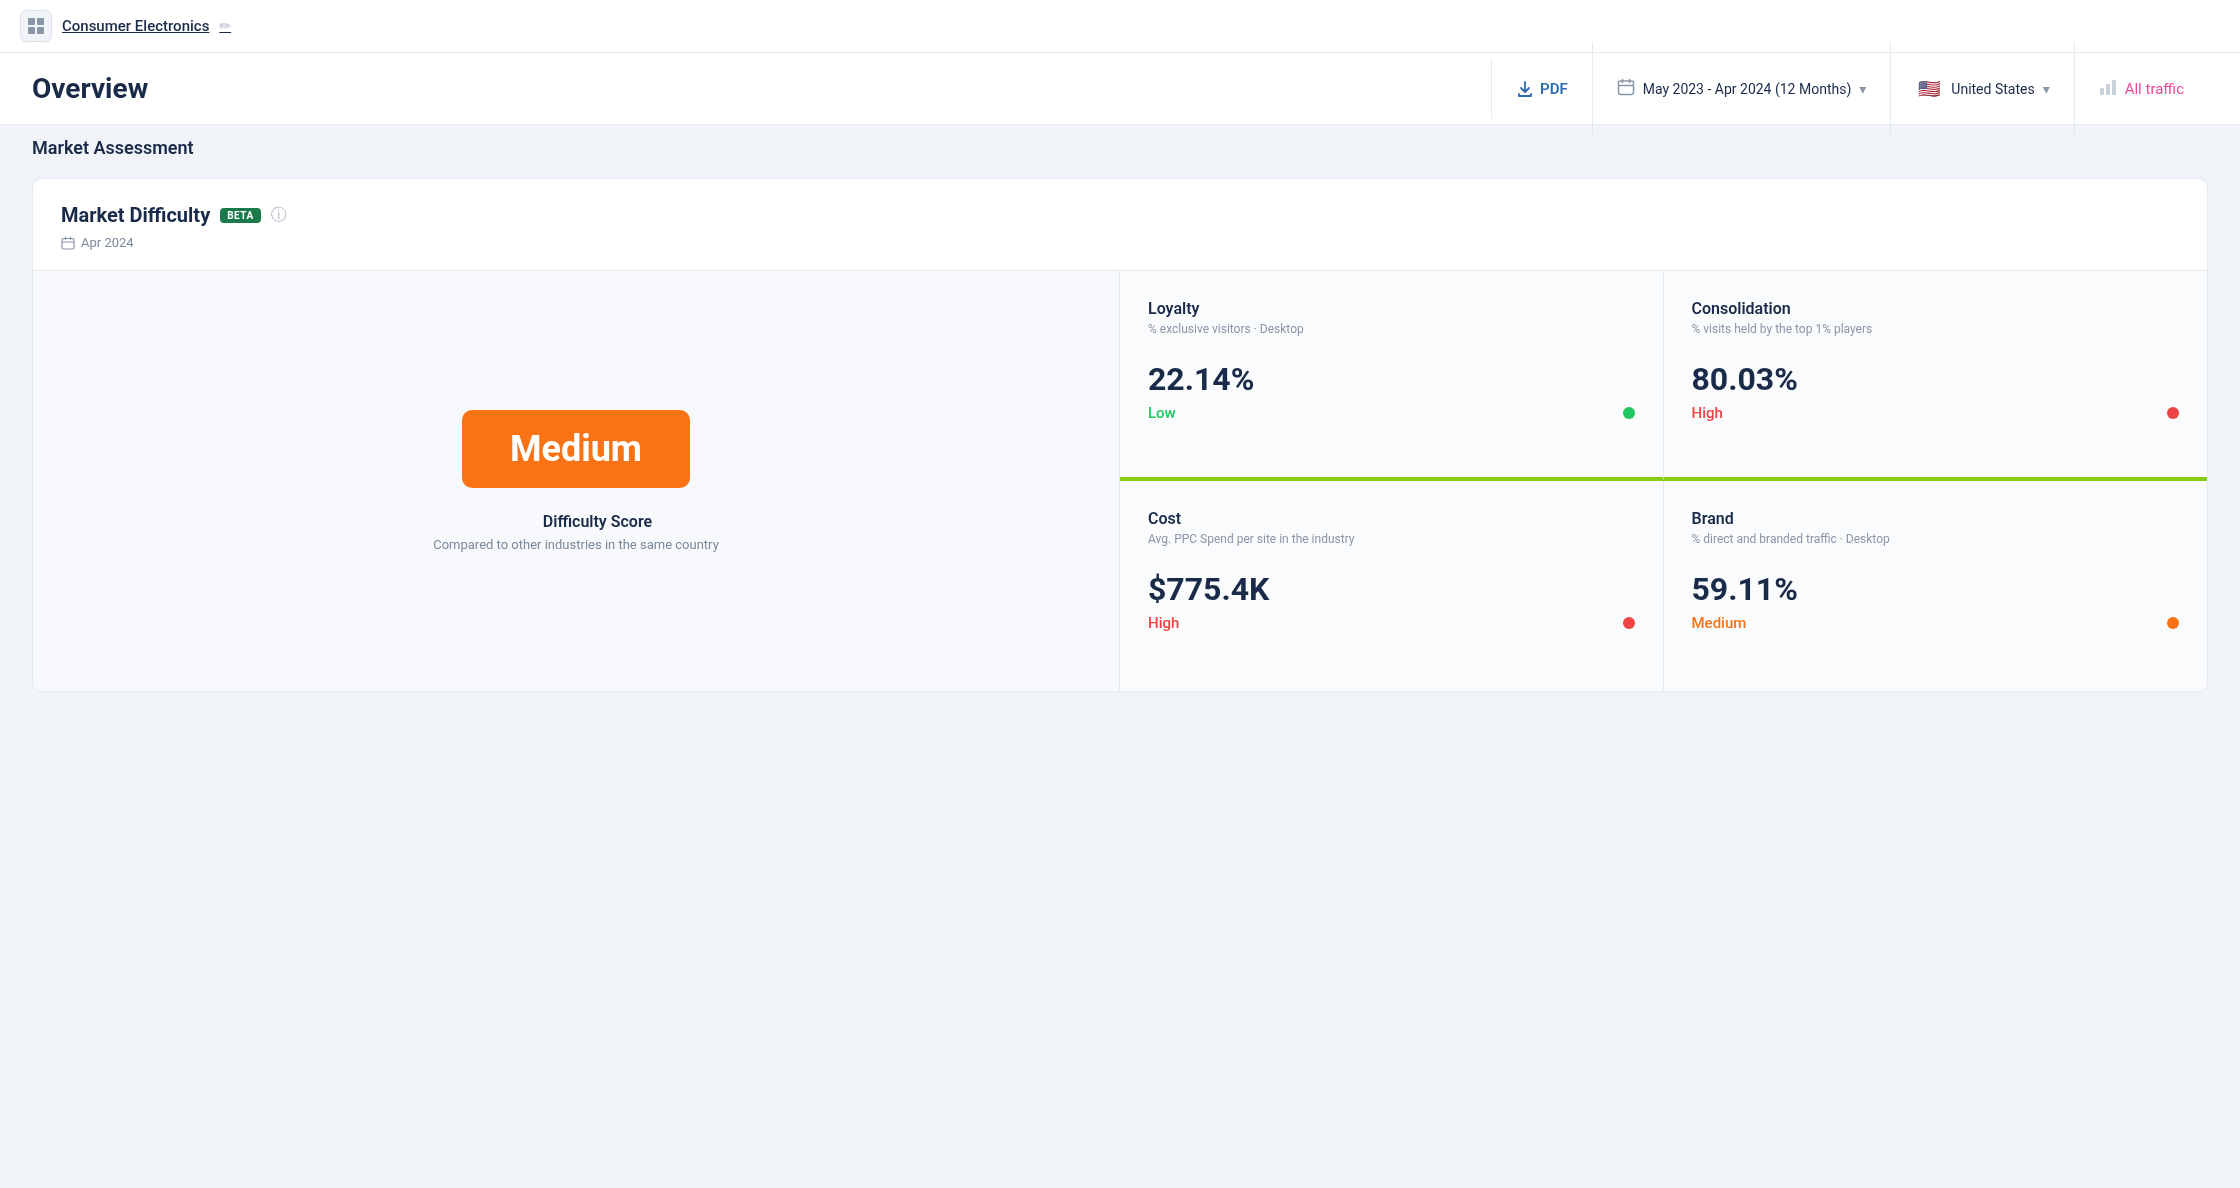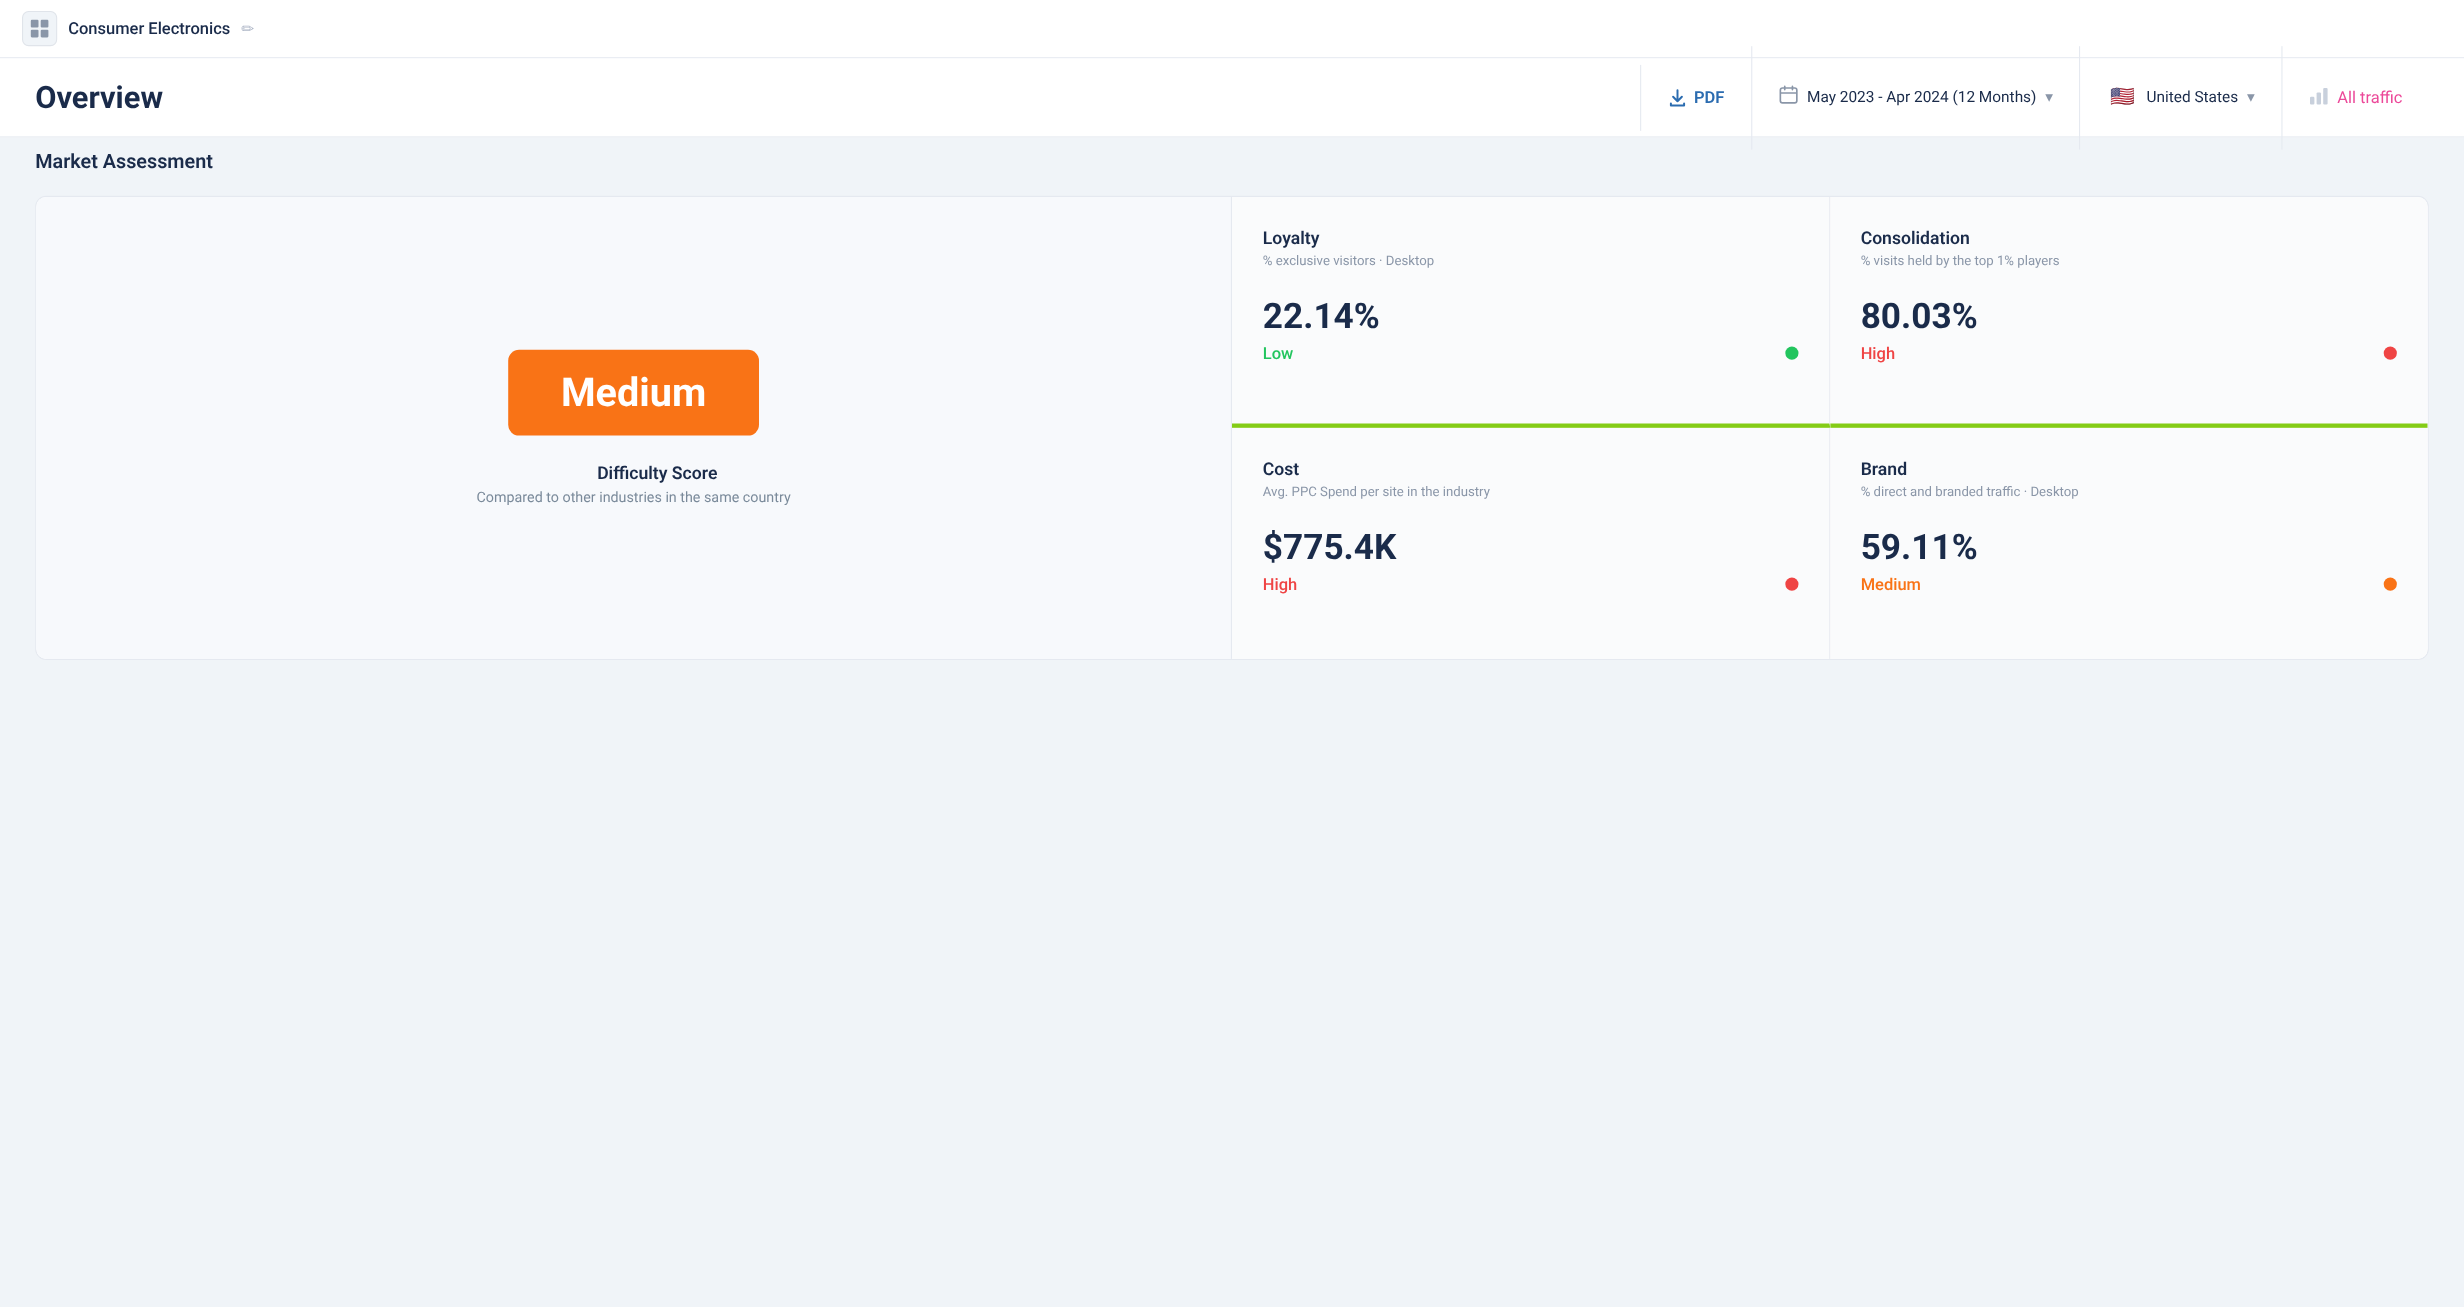--- a/index.html
+++ b/index.html
@@ -5,20 +5,21 @@
     * { box-sizing: border-box; margin: 0; padding: 0; }
     body { font-family: -apple-system, BlinkMacSystemFont, 'Segoe UI', Roboto, sans-serif; background: #f0f4f8; color: #1a2b4a; }
 
     .top-bar {
       background: #fff;
       border-bottom: 1px solid #e5e9f0;
       padding: 10px 20px;
       display: flex;
       align-items: center;
       gap: 10px;
+      text-decoration: underline;
     }
     .top-bar-icon {
       width: 32px; height: 32px;
       background: #f0f4f8;
       border: 1px solid #e0e4ea;
       border-radius: 6px;
       display: flex; align-items: center; justify-content: center;
       color: #666;
       font-size: 16px;
     }
@@ -299,20 +300,35 @@
       <span class="all-traffic-text">All traffic</span>
     </div>
   </div>
 </div>
 
 <div class="main-content">
   <div class="section-title">Market Assessment</div>
 
   <div class="card">
 
+    <div class="card-header">
+      <div class="card-title-row">
+        <span class="card-title">Market Difficulty</span>
+        <span class="beta-badge">BETA</span>
+        <span class="info-icon">ⓘ</span>
+      </div>
+      <div class="card-date">
+        <svg width="14" height="14" viewBox="0 0 14 14" fill="none">
+          <rect x="1" y="2.5" width="12" height="10.5" rx="1.5" stroke="#8a96a8" stroke-width="1.2"></rect>
+          <path d="M1 6h12" stroke="#8a96a8" stroke-width="1.2"></path>
+          <path d="M4.5 1v2.5M9.5 1v2.5" stroke="#8a96a8" stroke-width="1.2" stroke-linecap="round"></path>
+        </svg>
+        <span>Apr 2024</span>
+      </div>
+    </div>
 
     <div class="card-body">
 
       <div class="score-section">
         <div class="difficulty-badge">Medium</div>
         <div class="score-label">Difficulty Score</div>
         <div class="score-sublabel">Compared to other industries in the same country</div>
       </div>
 
       <div class="metrics-section">

